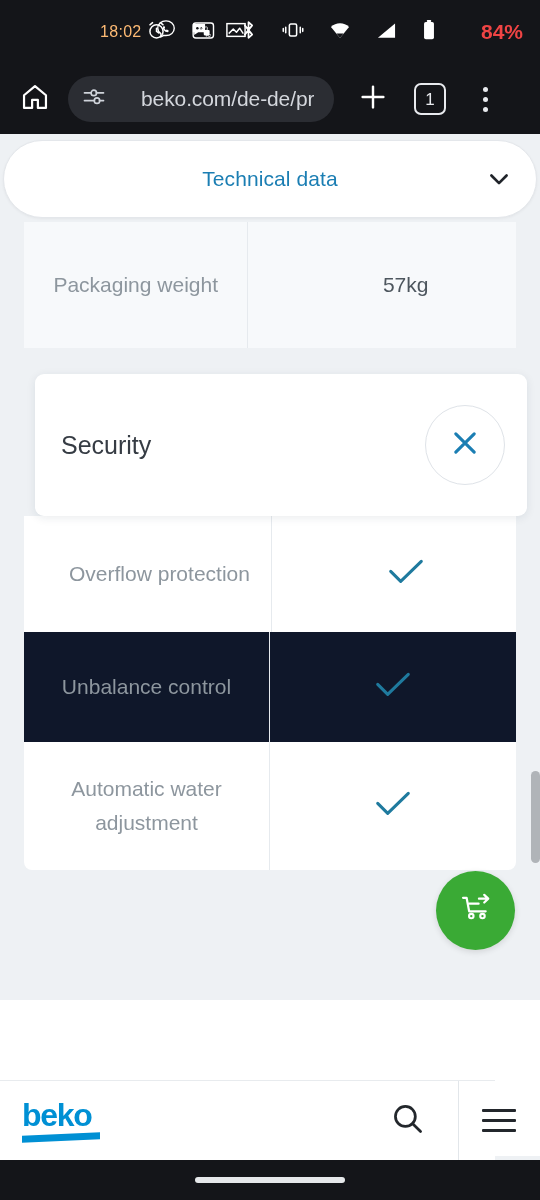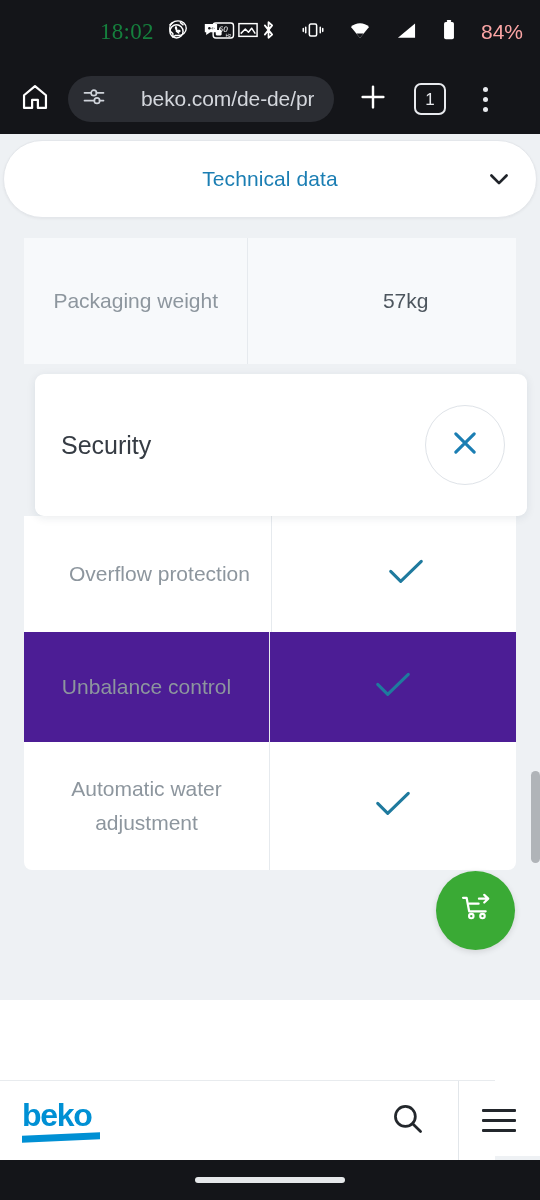--- a/index.html
+++ b/index.html
@@ -31,37 +31,38 @@
     align-items: center;
     color: #ffffff;
   }
   .status-left {
     display: flex;
     align-items: center;
     gap: 13px;
     margin-left: 100px;
   }
   .status-clock {
-    font-size: 23px;
+    font-size: 16px;
     letter-spacing: 0.3px;
-    color: #15803d;
-    font-family: Liberation Serif, serif;
+    color: #fdba74;
+    font-family: Liberation Sans, sans-serif;
   }
   .status-right {
     display: flex;
     align-items: center;
     gap: 25px;
     position: absolute;
     right: 17px;
   }
   .sicon { display: block; }
   .battery-pct {
     font-size: 21px;
-    color: #fca5a5;
-    margin-left: 0;
+    color: #ef4444;
+    margin-left: 20px;
+    font-weight: bold;
   }
 
   
   .browser-bar {
     position: absolute;
     top: 64px; left: 0;
     width: 540px;
     height: 70px;
     background: #141519;
     display: flex;
@@ -184,21 +185,21 @@
     padding: 0 18px;
     border-right: 1px solid #e6eaee;
   }
   .spec-row .cell-value {
     width: 246px;
     font-size: 21px;
     color: #4d565e;
   }
 
   .row-packaging {
-    top: 104px;
+    top: 88px;
     height: 126px;
     background: #f7f9fb;
     gap: 47px;
   }
   .row-packaging .cell-label,
   .row-packaging .cell-value { height: 126px; }
 
   
   .security-card {
     position: absolute;
@@ -237,21 +238,21 @@
     top: 382px;
     height: 116px;
     background: #ffffff;
   }
   .row-overflow .cell-label,
   .row-overflow .cell-value { height: 116px; margin-left: 24px; }
 
   .row-unbalance {
     top: 498px;
     height: 110px;
-    background: #4c1d95;
+    background: #0f172a;
   }
   .row-unbalance .cell-label,
   .row-unbalance .cell-value { height: 110px; }
 
   .row-autowater {
     top: 608px;
     height: 128px;
     background: #ffffff;
     border-bottom-left-radius: 8px;
     border-bottom-right-radius: 8px;

